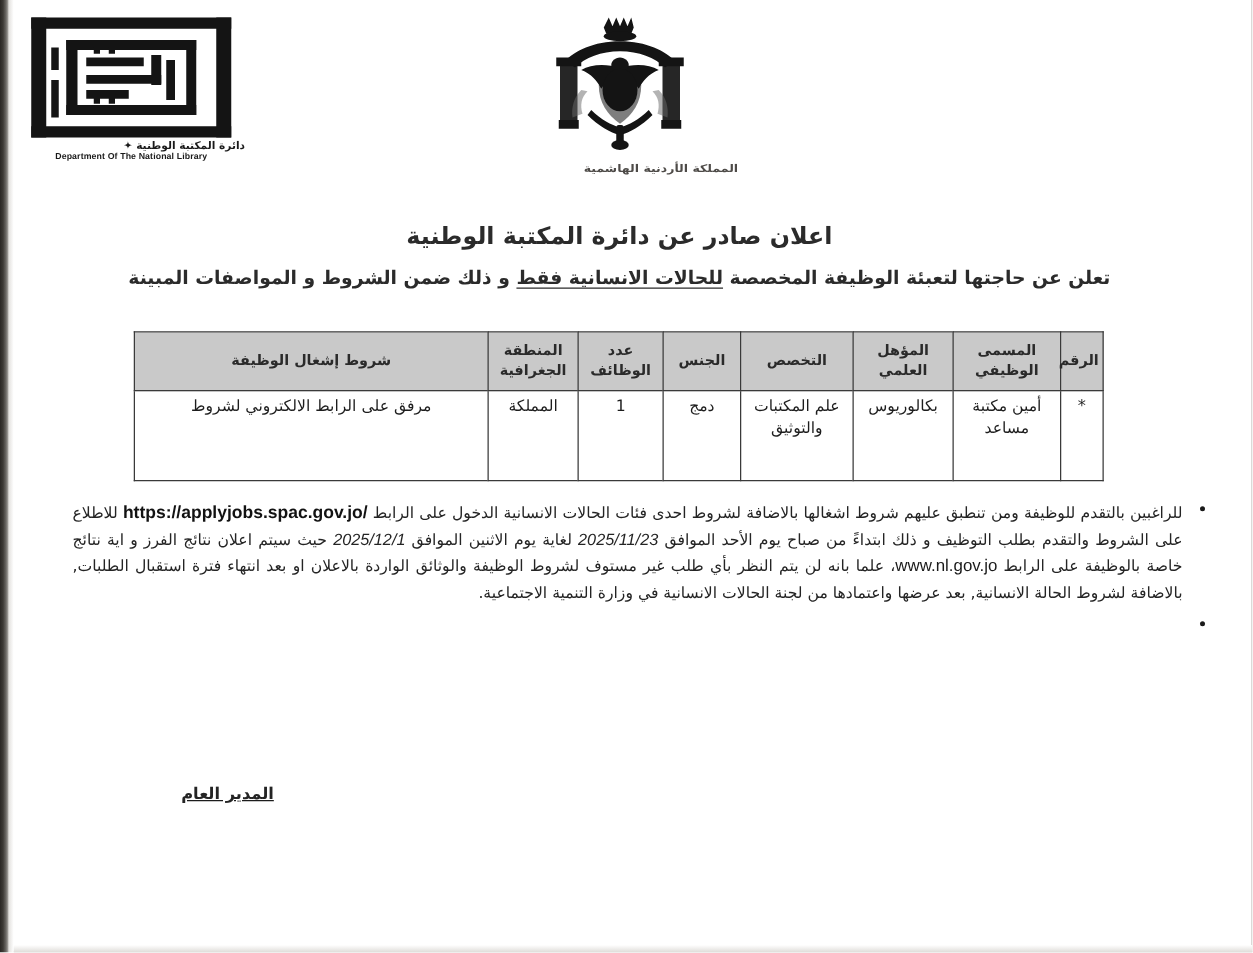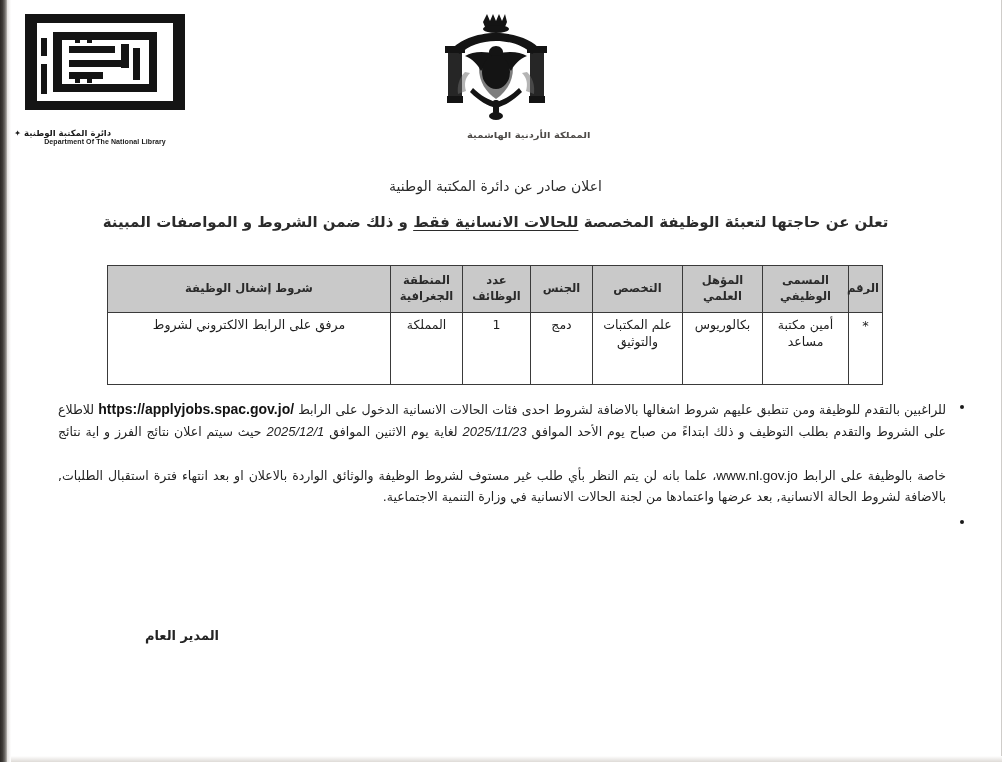--- a/index.html
+++ b/index.html
@@ -51,25 +51,25 @@
     position: absolute; left: 14px; top: 14px;
     width: 182px; height: 128px;
   }
   #nl-kufic {
     position: relative;
     width: 160px; height: 96px;
     margin: 0 auto;
   }
   .kb { position: absolute; background: #141414; }
   #nl-logo-caption-ar {
-    text-align: left;
+    text-align: right;
     font-size: 8.5px; font-weight: bold;
     letter-spacing: -.2px;
     color: #1a1a1a;
-    margin-top: 18px;
+    margin-top: 2px;
     white-space: nowrap;
   }
   #nl-logo-caption-en {
     text-align: center;
     font-size: 7px; font-weight: bold;
     font-family: "Liberation Sans", sans-serif;
     letter-spacing: .1px;
     color: #1a1a1a;
     white-space: nowrap;
   }
@@ -89,21 +89,21 @@
     color: #4e4b48;
     letter-spacing: -.6px;
     transform: scaleY(.85);
     white-space: nowrap;
   }
 
   
   #title-line-1 {
     position: absolute; left: 0; top: 178px; width: 991px;
     text-align: center;
-    font-size: 14px; font-weight: normal;
+    font-size: 19px; font-weight: bold;
     color: #2b2b2b;
   }
   #title-line-2 {
     position: absolute; left: 0; top: 213px; width: 991px;
     text-align: center;
     font-size: 15px; font-weight: bold;
     color: #2b2b2b;
   }
   .u { text-decoration: underline; text-underline-offset: 3px; }
 
@@ -176,37 +176,37 @@
     display: inline-block;
     color: #121212;
   }
   .url-plain {
     font-family: "Liberation Sans", sans-serif;
     font-size: 13.5px;
     direction: ltr;
     unicode-bidi: embed;
     display: inline-block;
     color: #1a1a1a;
-    margin-top: 23px;
   }
   .datenum {
     font-family: "Liberation Sans", sans-serif;
     font-size: 13px;
     direction: ltr;
     unicode-bidi: embed;
     display: inline-block;
     font-style: italic;
   }
 
   
   #signature {
     position: absolute; right: 700px; top: 628px;
     width: 240px;
     direction: rtl;
     text-align: center;
+    text-decoration: underline;
   }
   #sig-role {
     font-size: 13px; font-weight: bold; color: #242424;
     margin-bottom: 24px;
   }
   #sig-name {
     font-size: 13.5px; font-weight: bold; color: #1d1d1d;
     margin-right: -58px;
   }
 </style>

